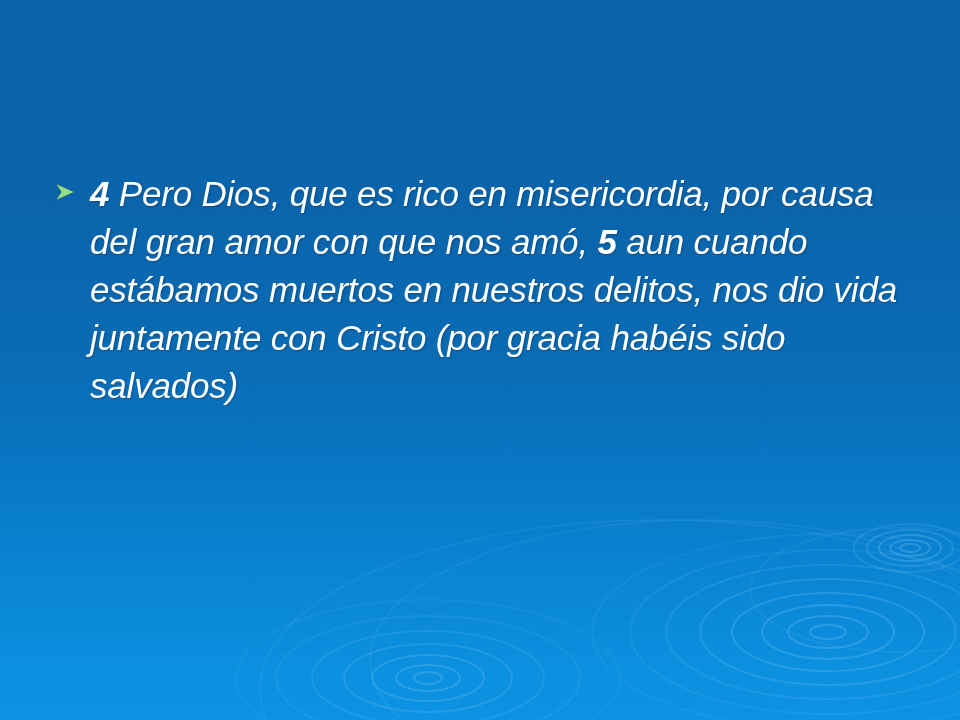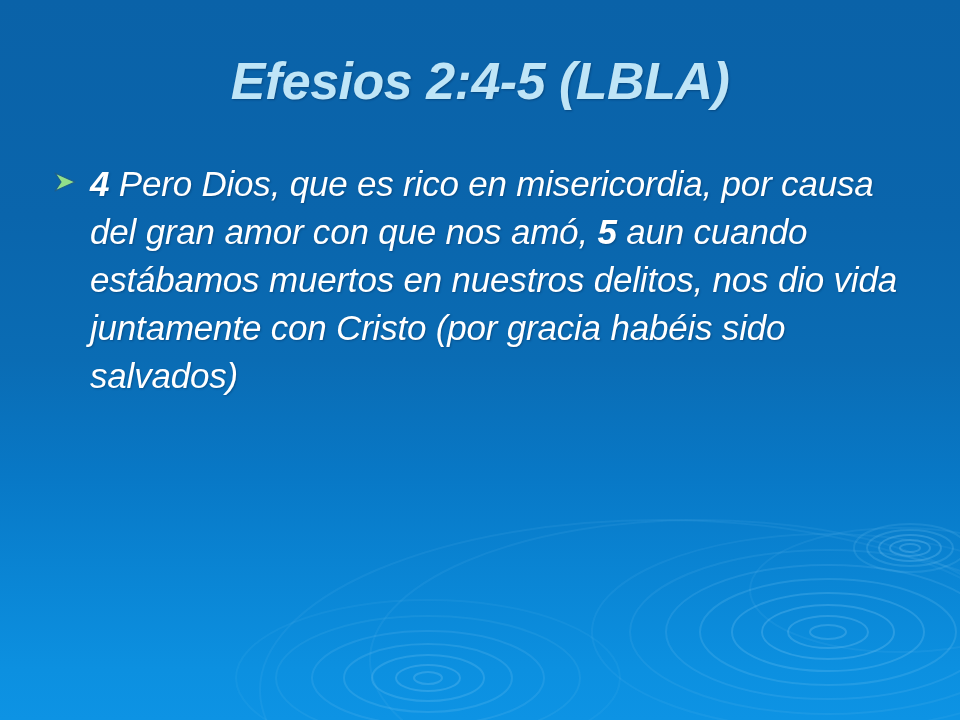--- a/index.html
+++ b/index.html
@@ -49,21 +49,21 @@
     letter-spacing: -0.5px;
     line-height: 1.05;
     text-shadow: 1px 1px 2px rgba(0,40,80,0.45);
     white-space: nowrap;
   }
 
   
   #body-block {
     position: absolute;
     left: 52px;
-    top: 160px;
+    top: 170px;
     width: 860px;
   }
   .bullet-row {
     display: flex;
     align-items: flex-start;
   }
   .bullet-marker {
     flex: 0 0 auto;
     width: 38px;
     padding-top: 9px;
@@ -131,23 +131,20 @@
       </g>
 
       <g stroke-opacity="0.10">
         <ellipse cx="700" cy="660" rx="330" ry="140" stroke-width="2"></ellipse>
         <ellipse cx="660" cy="690" rx="400" ry="170" stroke-width="2"></ellipse>
         <ellipse cx="900" cy="590" rx="150" ry="62" stroke-width="2"></ellipse>
       </g>
     </g>
   </svg>
 
-  <div id="title-block">
-    <span id="slide-title">Efesios 2:4-5 (LBLA)</span>
-  </div>
 
   <div id="body-block">
     <div class="bullet-row">
 
       <span class="bullet-marker">
         <svg width="26" height="26" viewBox="0 0 26 26" aria-hidden="true">
           <path d="M3 4 L23 13 L3 22 L9 13 Z" fill="#92e08a" stroke="#1d5e8c" stroke-width="1.2" stroke-linejoin="round"></path>
         </svg>
       </span>
 

